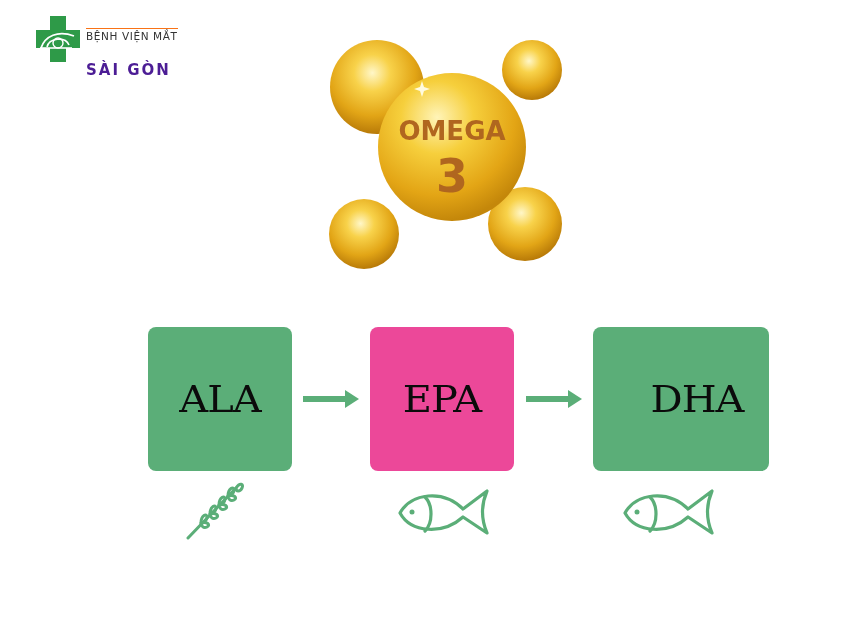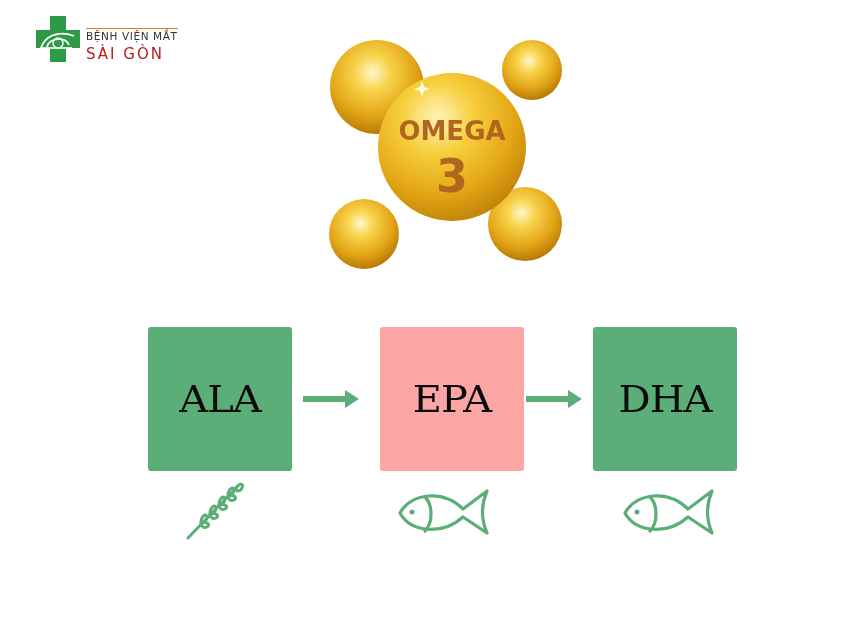--- a/index.html
+++ b/index.html
@@ -10,27 +10,27 @@
     }
     .logo { position: absolute; left: 36px; top: 16px; height: 50px; }
     .logo-cross { position: absolute; left: 0; top: 0; width: 44px; height: 46px; }
     .logo-text { position: absolute; left: 50px; top: 10px; white-space: nowrap; }
     .logo-line1 {
       font-family: "DejaVu Sans", sans-serif; font-size: 10.5px; color: #333;
       letter-spacing: 0.6px; padding-bottom: 2px; border-top: 1px solid #f97316;
       padding-top: 1px; display: inline-block;
     }
     .logo-line2 {
-      font-family: "DejaVu Sans", sans-serif; font-size: 15px; font-weight: normal;
-      color: #b91c1c; letter-spacing: 2px; margin-top: 1px;
+      font-family: "DejaVu Sans", sans-serif; font-size: 15px; font-weight: bold;
+      color: #4c1d95; letter-spacing: 2px; margin-top: 17px;
     }
     .omega { position: absolute; left: 322px; top: 32px; width: 250px; height: 245px; }
     .box {
       position: absolute; top: 327px; width: 144px; height: 144px;
-      border-radius: 3px; display: flex; align-items: center; justify-content: center;
+      border-radius: 8px; display: flex; align-items: center; justify-content: center;
     }
     .box span {
       font-family: "DejaVu Serif", serif; font-size: 40px; color: #0b0b0b;
       letter-spacing: -1px; transform: scaleY(0.95);
     }
     .arrow { position: absolute; top: 390px; width: 58px; height: 18px; }
     .icon { position: absolute; }
   </style>
 </head>
 <body>
@@ -70,24 +70,24 @@
   <circle cx="203" cy="192" r="37" fill="url(#gold)"></circle>
   <circle cx="130" cy="115" r="74" fill="url(#goldBig)"></circle>
   <path d="M98 55 l2 -6 l2 6 l6 2 l-6 2 l-2 6 l-2 -6 l-6 -2 z" fill="#fffbe0"></path>
   <text x="130" y="108" text-anchor="middle" font-family="DejaVu Sans, sans-serif" font-weight="bold" font-size="26" fill="#b0661f">OMEGA</text>
   <text x="130" y="160" text-anchor="middle" font-family="DejaVu Sans, sans-serif" font-weight="bold" font-size="46" fill="#b0661f">3</text>
 </svg>
 
 <div class="box" style="left:148px; background:#5bae78;">
   <span>ALA</span>
 </div>
-<div class="box" style="left:380px; background:#fca5a5;">
+<div class="box" style="left:370px; background:#ec4899;">
   <span>EPA</span>
 </div>
-<div class="box" style="left:593px; background:#5bae78;">
+<div class="box" style="left:593px; background:#5bae78;padding-left:32px;">
   <span>DHA</span>
 </div>
 
 <svg class="arrow" style="left:303px;" viewBox="0 0 58 18">
   <rect x="0" y="6" width="44" height="6" fill="#5bae78"></rect>
   <path d="M42 0 L56 9 L42 18 Z" fill="#5bae78"></path>
 </svg>
 <svg class="arrow" style="left:526px;" viewBox="0 0 58 18">
   <rect x="0" y="6" width="44" height="6" fill="#5bae78"></rect>
   <path d="M42 0 L56 9 L42 18 Z" fill="#5bae78"></path>

